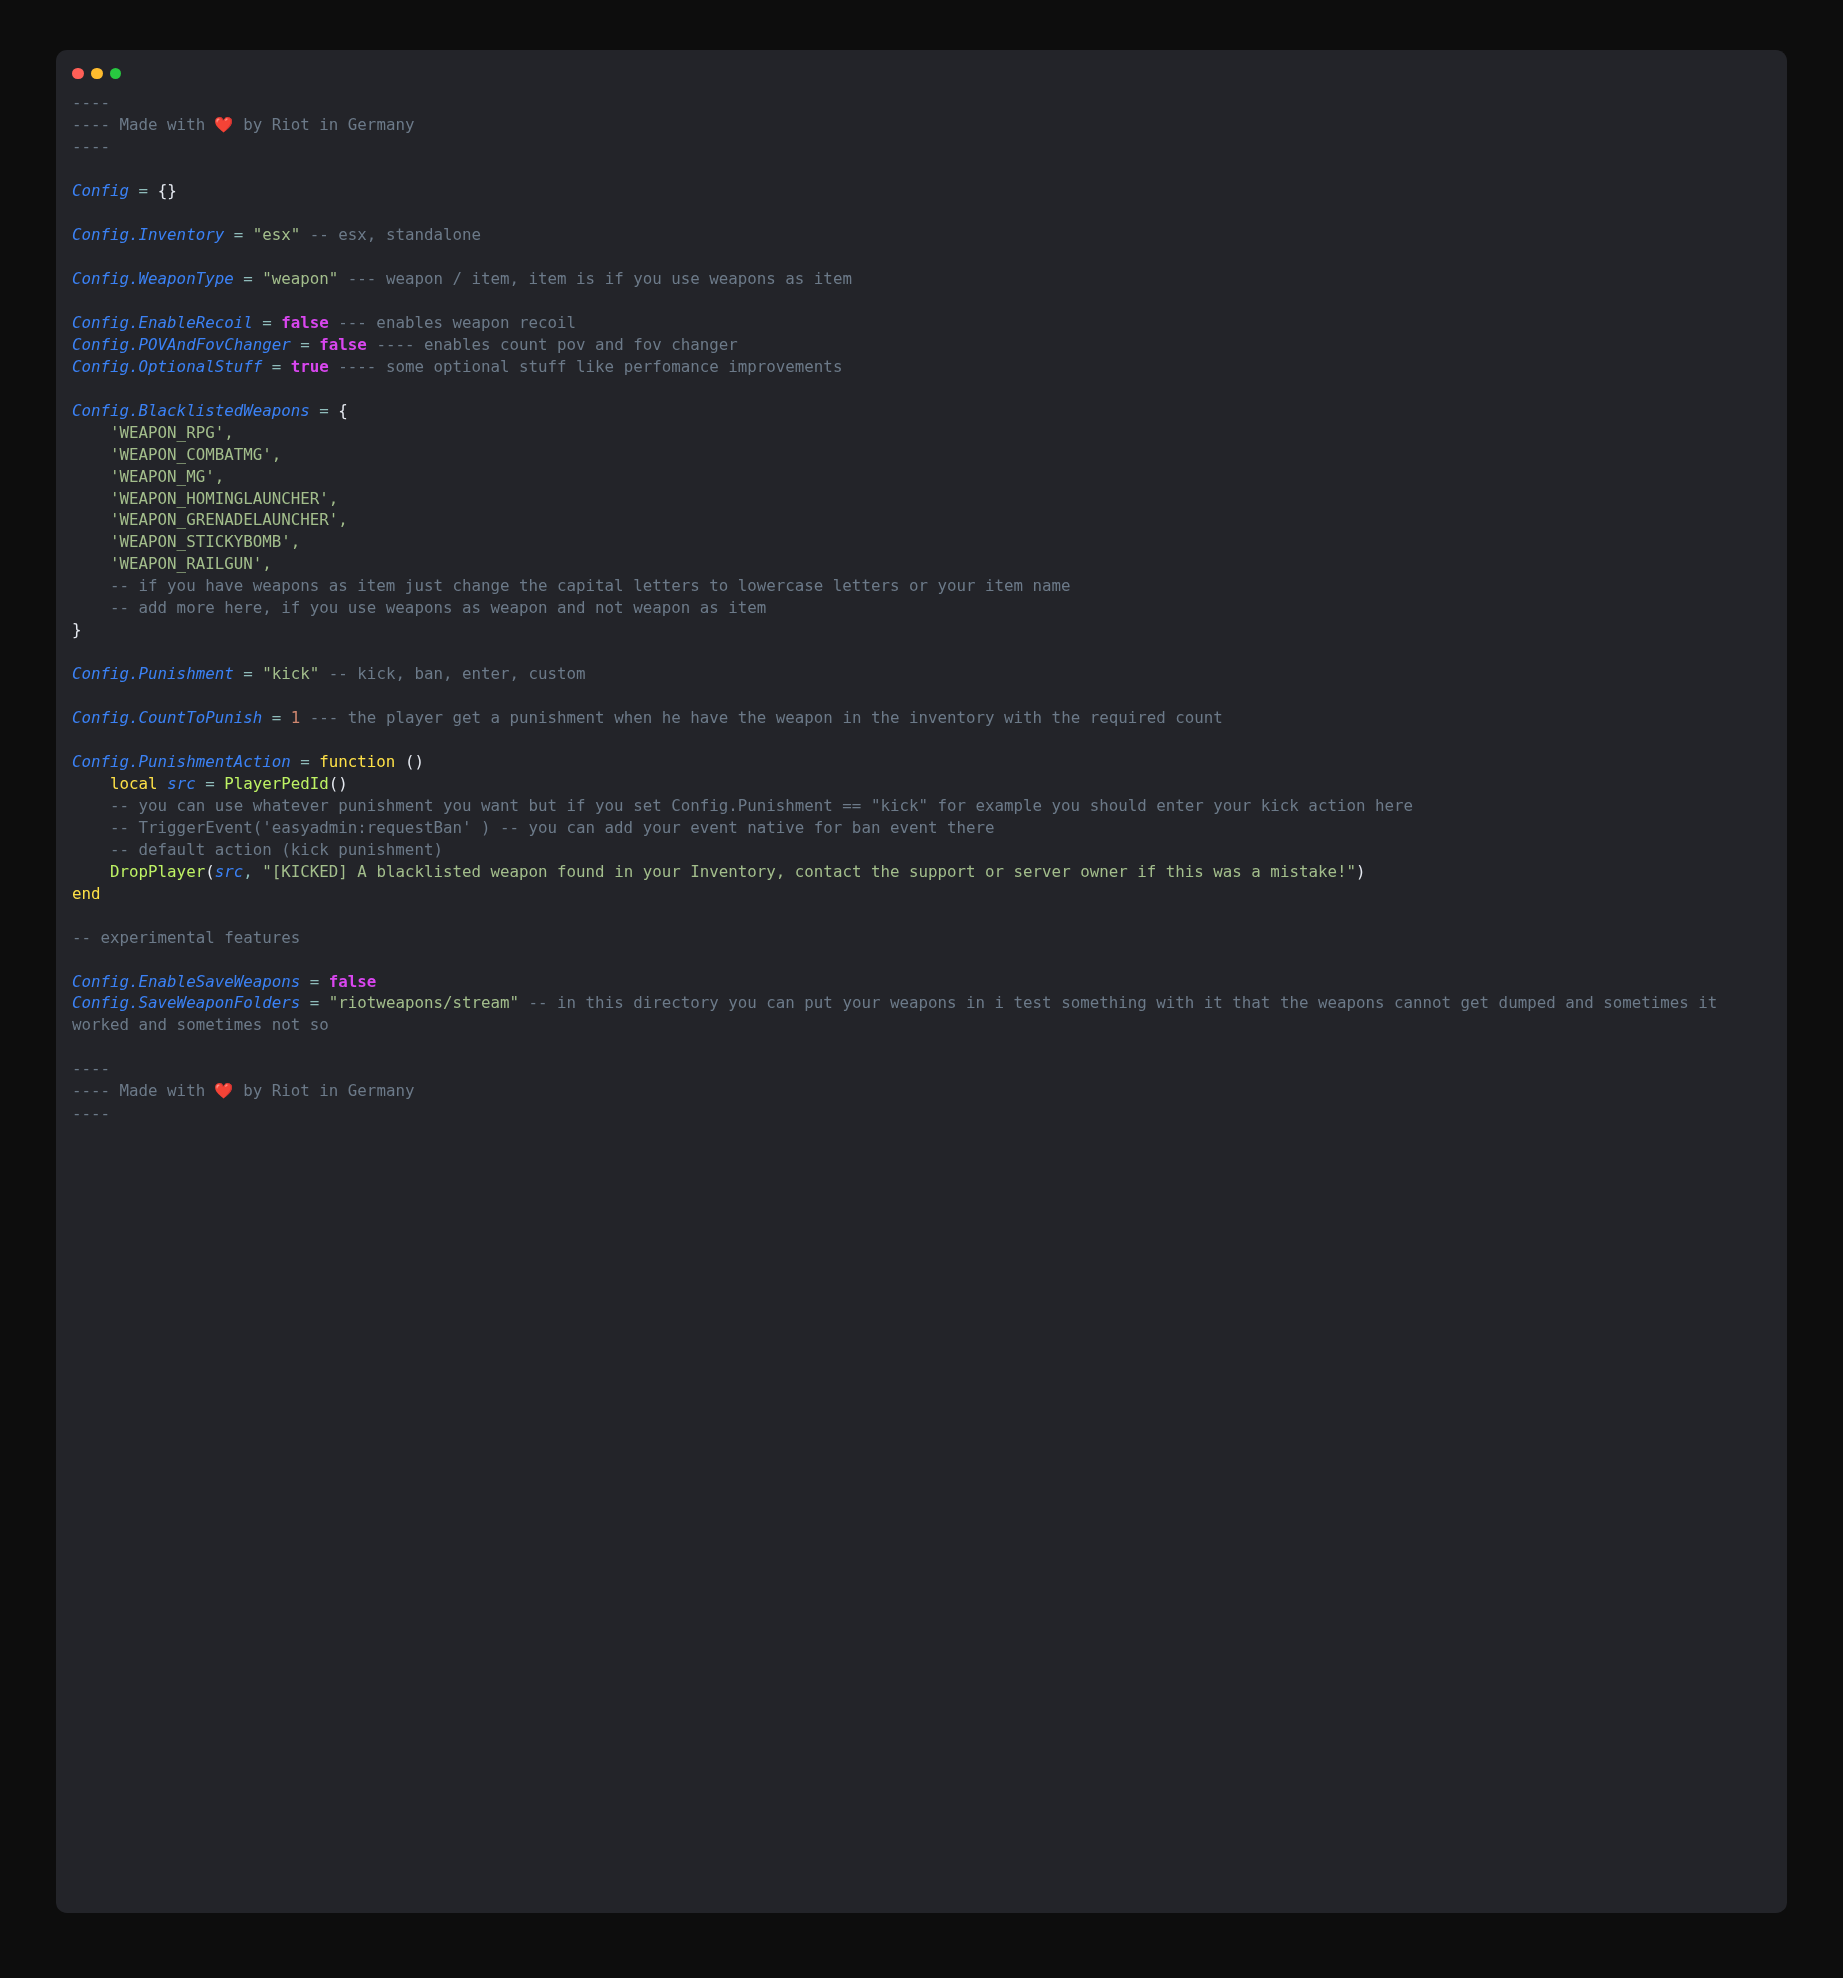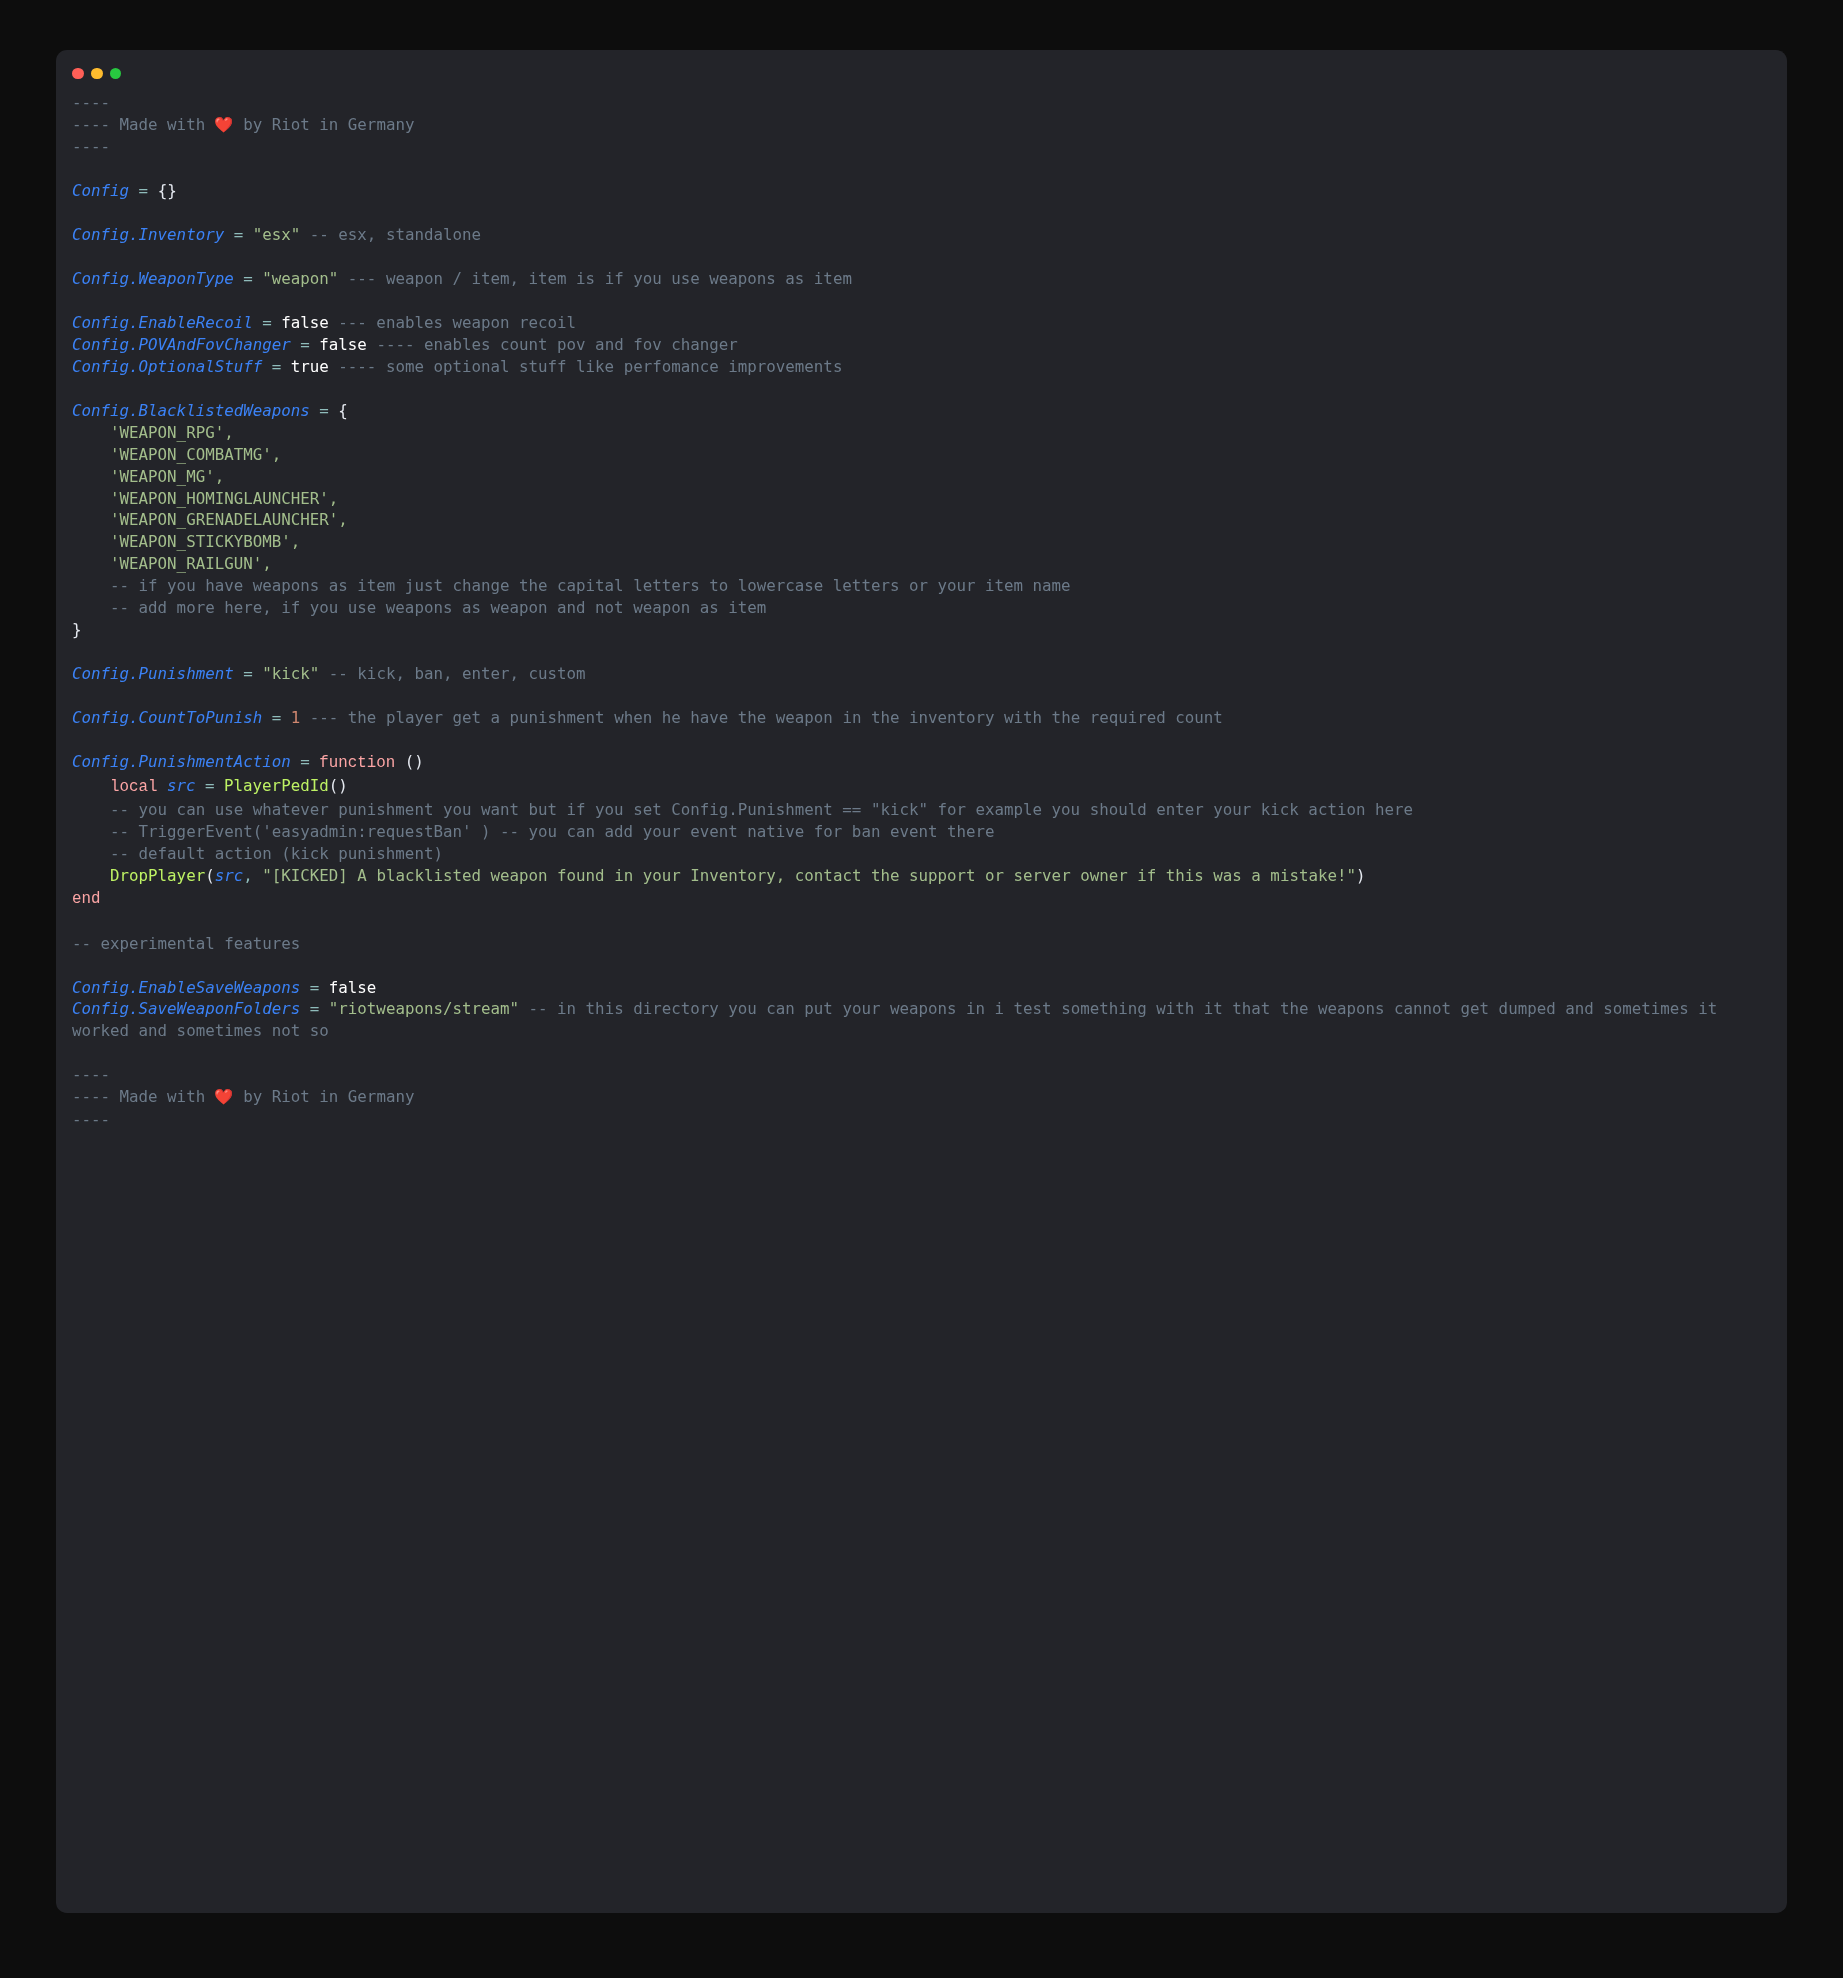--- a/index.html
+++ b/index.html
@@ -32,22 +32,22 @@
   pre.code {
     white-space: pre-wrap;
     word-wrap: break-word;
     color: #b0b6c3;
   }
   .c-comment { color: #6c7a89; }
   .c-ident   { color: #3b82f6; font-style: italic; }
   .c-eq      { color: #8fbcbb; }
   .c-string  { color: #a3be8c; }
   .c-num     { color: #d08770; }
-  .c-bool    { color: #ffffff; }
-  .c-kw      { color: #fca5a5; font-family: Liberation Mono, monospace; }
+  .c-bool    { color: #d946ef; font-weight: bold; }
+  .c-kw      { color: #fde047; }
   .c-func    { color: #bef264; }
   .c-brace   { color: #e5e9f0; }
   .c-punct   { color: #8fbcbb; }
   .heart     { font-size: 15.3px; }
 </style>
 </head>
 <body>
 
 <div class="window">
   <div class="titlebar">

